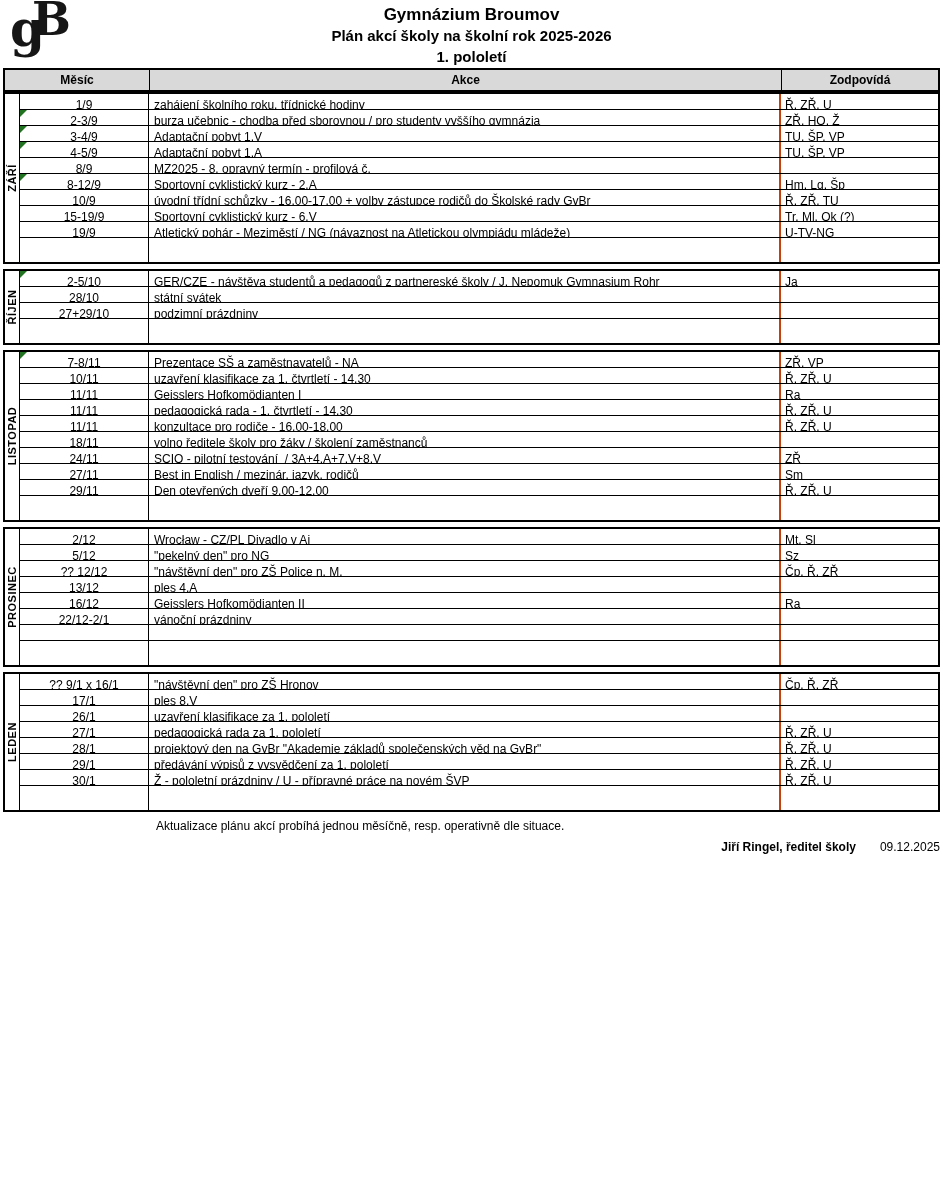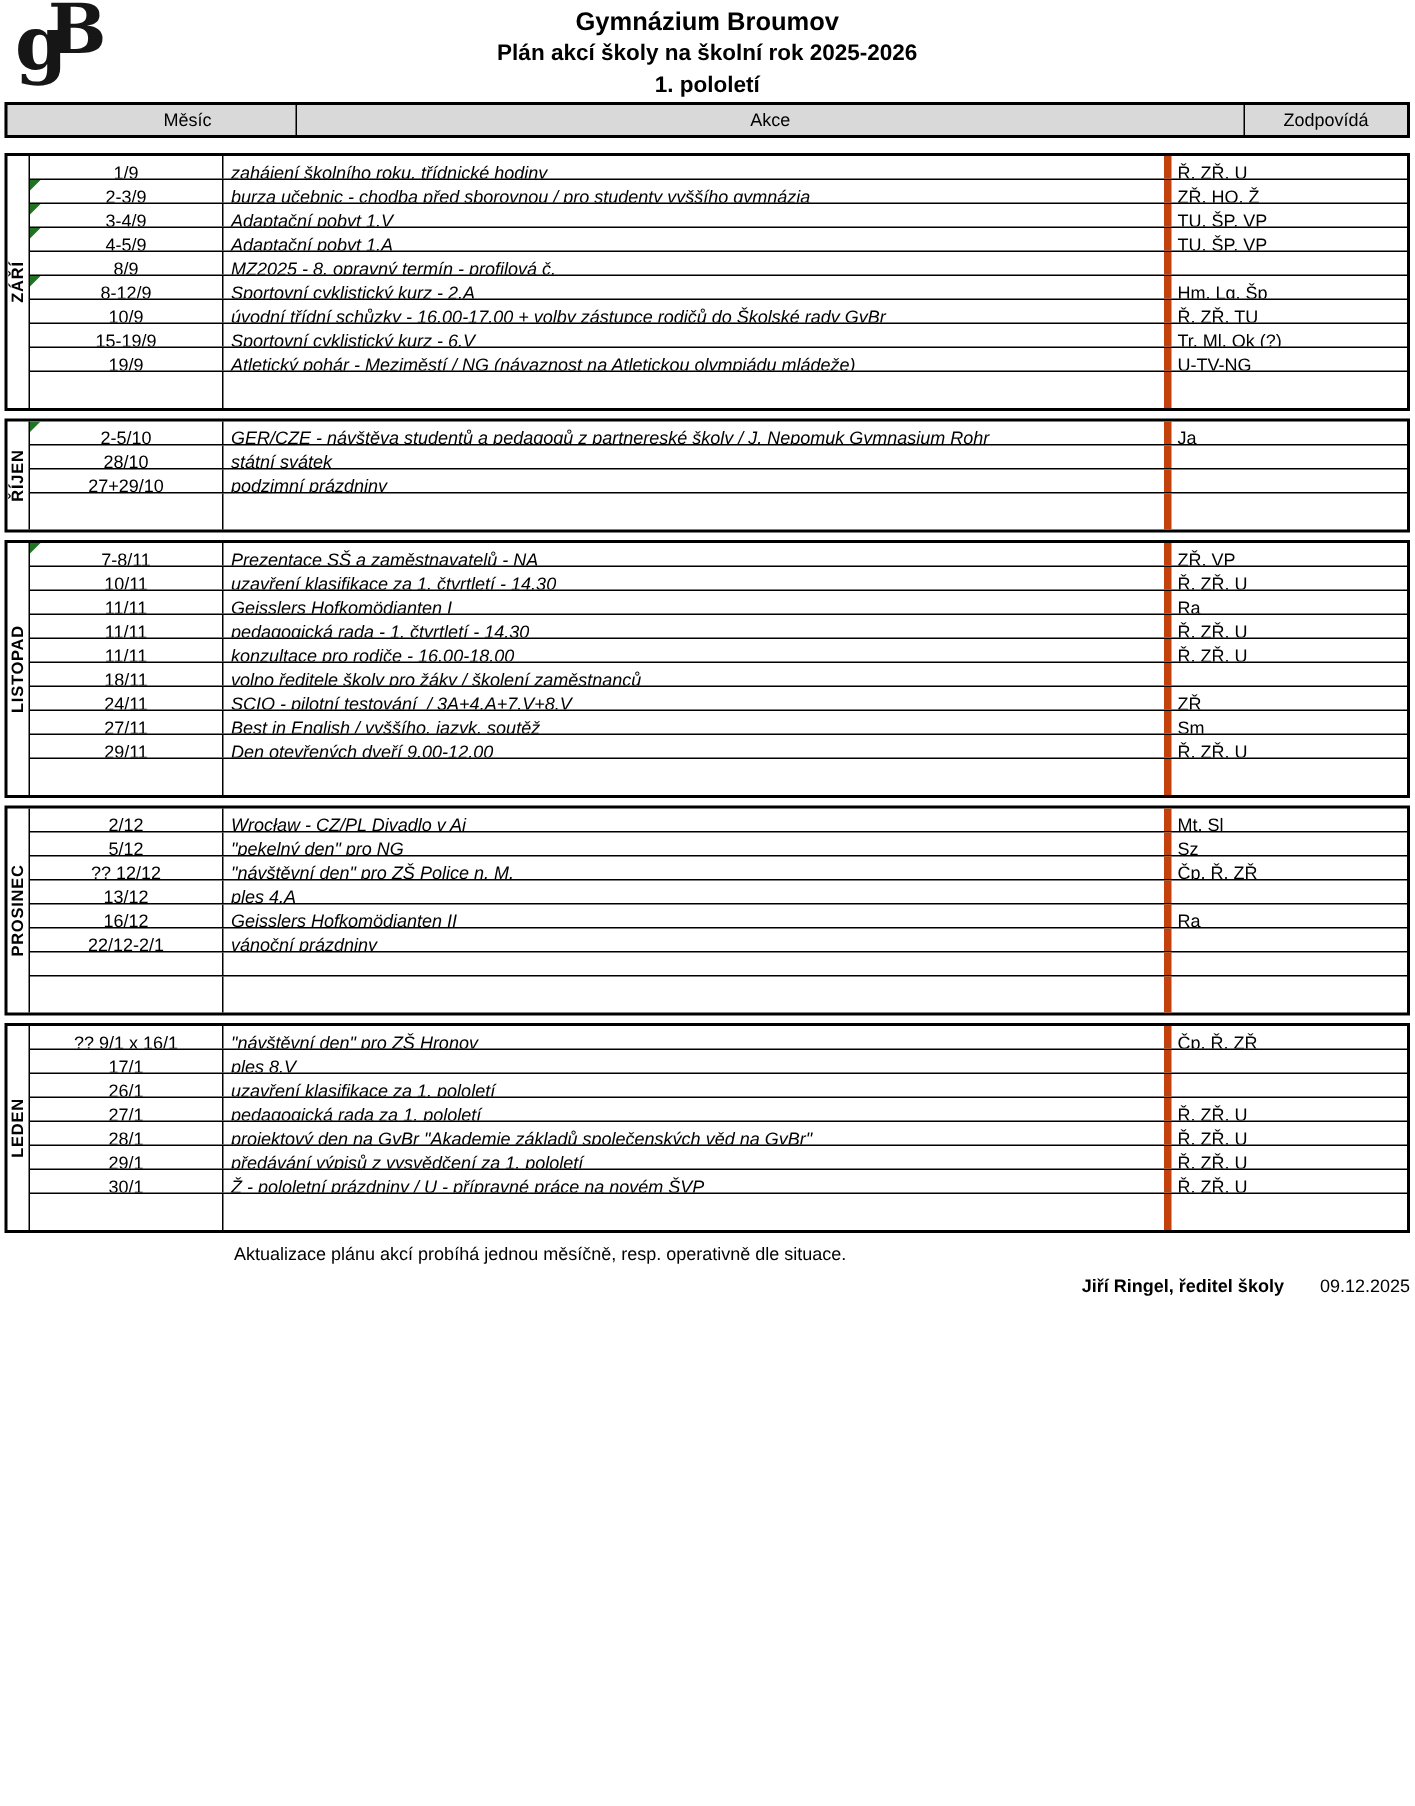--- a/index.html
+++ b/index.html
@@ -18,40 +18,40 @@
   }
   .logo .logo-g { position:absolute; left:0px; top:2px; font-size:50px; line-height:50px; }
   .logo .logo-b { position:absolute; left:22px; top:-8px; font-size:46px; line-height:50px; }
   .doc-title  { font-size:17px; font-weight:bold; line-height:21px; }
   .doc-sub    { font-size:15px; font-weight:bold; line-height:21px; }
 
   
   .table { width:937px; margin-left:3px; }
   .thead {
     display:flex; height:24px; border:2px solid #000; background:#d9d9d9;
-    font-weight:normal; font-size:12px; text-align:center; margin-bottom:10px;padding-left:48px;
+    font-weight:bold; font-size:12px; text-align:center; margin-bottom:0;
   }
   .th { line-height:20px; overflow:hidden; }
   .th-month { width:145px; border-right:1px solid #000; }
   .th-event { width:632px; border-right:1px solid #000; }
   .th-resp  { flex:1; }
 
   .section { display:flex; border:2px solid #000; margin-bottom:5px; }
   .month-strip { width:15px; border-right:1px solid #000; position:relative; }
   .month-label {
     position:absolute; left:50%; top:50%;
     transform:translate(-50%,-50%) rotate(-90deg);
     font-size:11px; font-weight:bold; letter-spacing:0.5px; white-space:nowrap;
   }
   .rows { flex:1; }
   .row { display:flex; height:16px; border-bottom:1px solid #000; font-size:12px; }
   .row:last-child { border-bottom:none; height:24px; }
   .cell { line-height:23px; overflow:hidden; }
   .cell-date  { width:129px; border-right:1px solid #000; text-align:center; position:relative; }
-  .cell-event { width:632px; border-right:5px solid #c2410c; padding-left:5px; white-space:pre;font-style:italic; }
+  .cell-event { width:632px; border-right:2px solid #c2410c; padding-left:5px; white-space:pre; }
   .cell-resp  { flex:1; padding-left:4px; white-space:pre; }
   .note-marker {
     position:absolute; top:0; left:0; width:0; height:0;
     border-top:7px solid #217321; border-right:7px solid transparent;
   }
 
   
   .footnote { margin-left:156px; margin-top:7px; font-size:12px; }
   .signature-row {
     display:flex; justify-content:flex-end; align-items:baseline;
@@ -200,21 +200,21 @@
               <div class="cell cell-event">volno ředitele školy pro žáky / školení zaměstnanců</div>
               <div class="cell cell-resp"></div>
             </div>
             <div class="row">
               <div class="cell cell-date">24/11</div>
               <div class="cell cell-event">SCIO - pilotní testování  / 3A+4.A+7.V+8.V</div>
               <div class="cell cell-resp">ZŘ</div>
             </div>
             <div class="row">
               <div class="cell cell-date">27/11</div>
-              <div class="cell cell-event">Best in English / vyššího. jazyk. soutěž</div>
+              <div class="cell cell-event">Best in English / mezinár. jazyk. rodičů</div>
               <div class="cell cell-resp">Sm</div>
             </div>
             <div class="row">
               <div class="cell cell-date">29/11</div>
               <div class="cell cell-event">Den otevřených dveří 9.00-12.00</div>
               <div class="cell cell-resp">Ř, ZŘ, U</div>
             </div>
             <div class="row">
               <div class="cell cell-date"></div>
               <div class="cell cell-event"></div>

